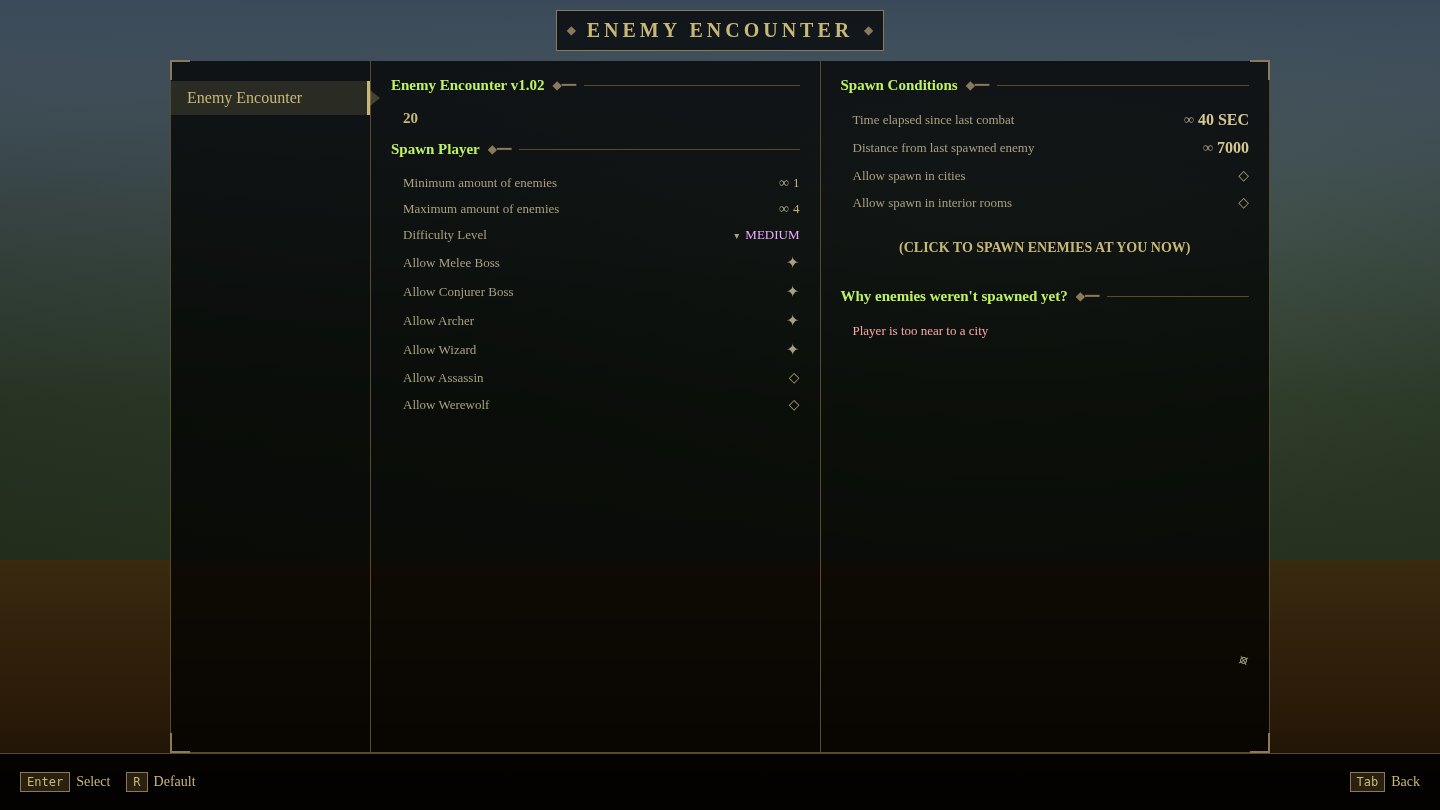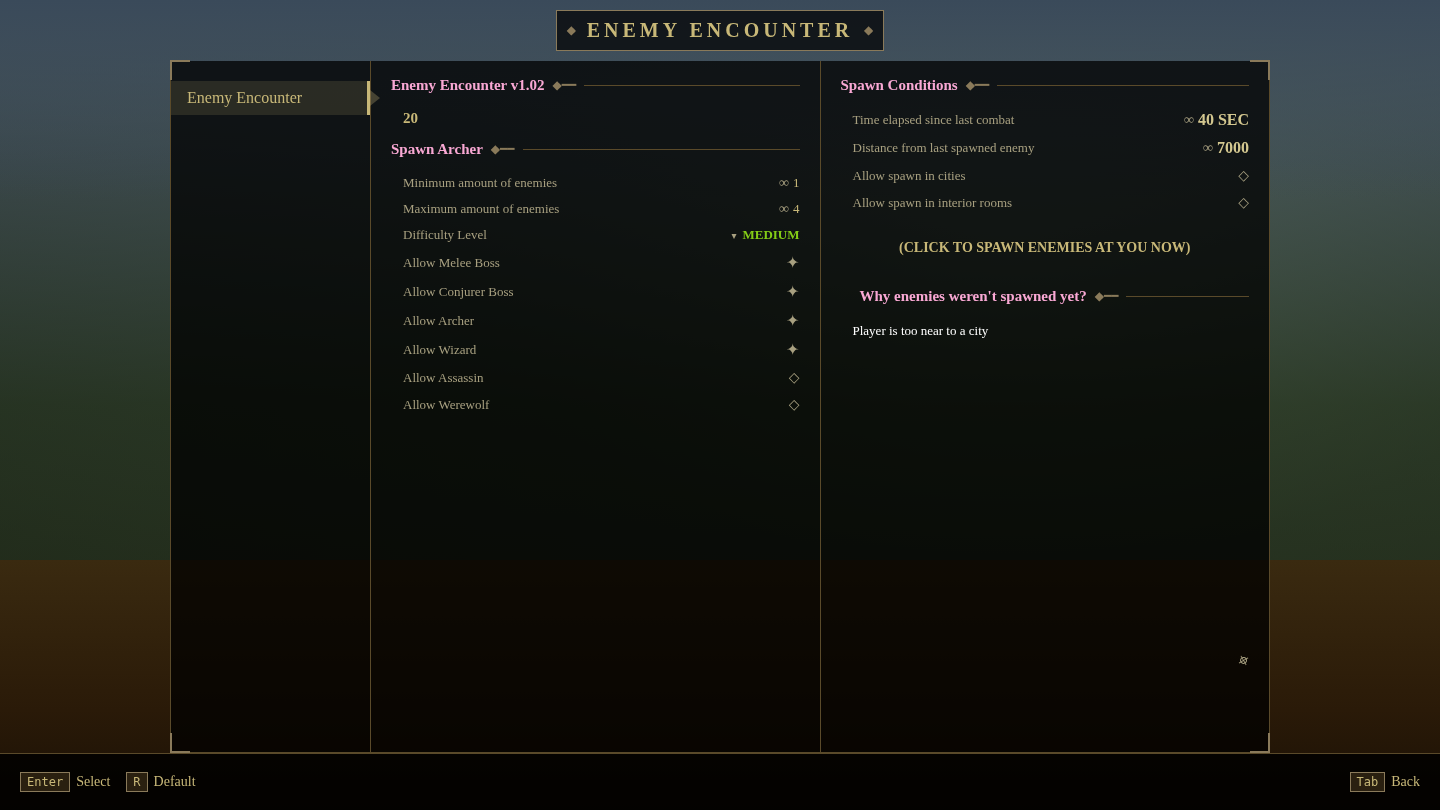--- a/index.html
+++ b/index.html
@@ -141,21 +141,21 @@
     .section-header {
       display: flex;
       align-items: center;
       gap: 8px;
       margin-bottom: 12px;
     }
 
     .section-title {
       font-size: 15px;
       font-weight: bold;
-      color: #f9a8d4;
+      color: #bef264;
     }
 
     .section-line {
       flex: 1;
       height: 1px;
       background: #5a4a2a;
     }
 
     .section-icon {
       color: #8a7a5a;
@@ -221,25 +221,24 @@
       font-weight: bold;
       cursor: pointer;
       border: none;
       background: transparent;
       font-family: inherit;
     }
 
     
     .why-section {
       margin-top: 8px;
-      margin-left: 19px;
     }
 
     .why-text {
-      color: #ffffff;
+      color: #fca5a5;
       font-size: 13px;
       padding: 6px 0 6px 12px;
     }
 
     
     .bottom-bar {
       height: 57px;
       background: rgba(0, 0, 0, 0.85);
       display: flex;
       align-items: center;
@@ -370,21 +369,21 @@
         <span class="section-title">Enemy Encounter v1.02</span>
         <span class="section-icon">◆━━</span>
         <div class="section-line"></div>
       </div>
 
       <div class="total-row">
         <span class="setting-value bold-value">20</span>
       </div>
 
       <div class="section-header" style="margin-top:10px;">
-        <span class="section-title">Spawn Archer</span>
+        <span class="section-title">Spawn Player</span>
         <span class="section-icon">◆━━</span>
         <div class="section-line"></div>
       </div>
 
       <div class="setting-row">
         <span class="setting-label">Minimum amount of enemies</span>
         <span class="setting-value">
           <span class="icon-infinity">∞</span>
           <span>1</span>
         </span>
@@ -395,21 +394,21 @@
         <span class="setting-value">
           <span class="icon-infinity">∞</span>
           <span>4</span>
         </span>
       </div>
 
       <div class="setting-row">
         <span class="setting-label">Difficulty Level</span>
         <span class="difficulty-value">
           <span class="arrow-icon">▾</span>
-          <span style="font-weight:bold; color:#84cc16;">MEDIUM</span>
+          <span style="font-weight:normal; color:#f0abfc;">MEDIUM</span>
         </span>
       </div>
 
       <div class="setting-row">
         <span class="setting-label">Allow Melee Boss</span>
         <span class="icon-crosshair">✦</span>
       </div>
 
       <div class="setting-row">
         <span class="setting-label">Allow Conjurer Boss</span>

